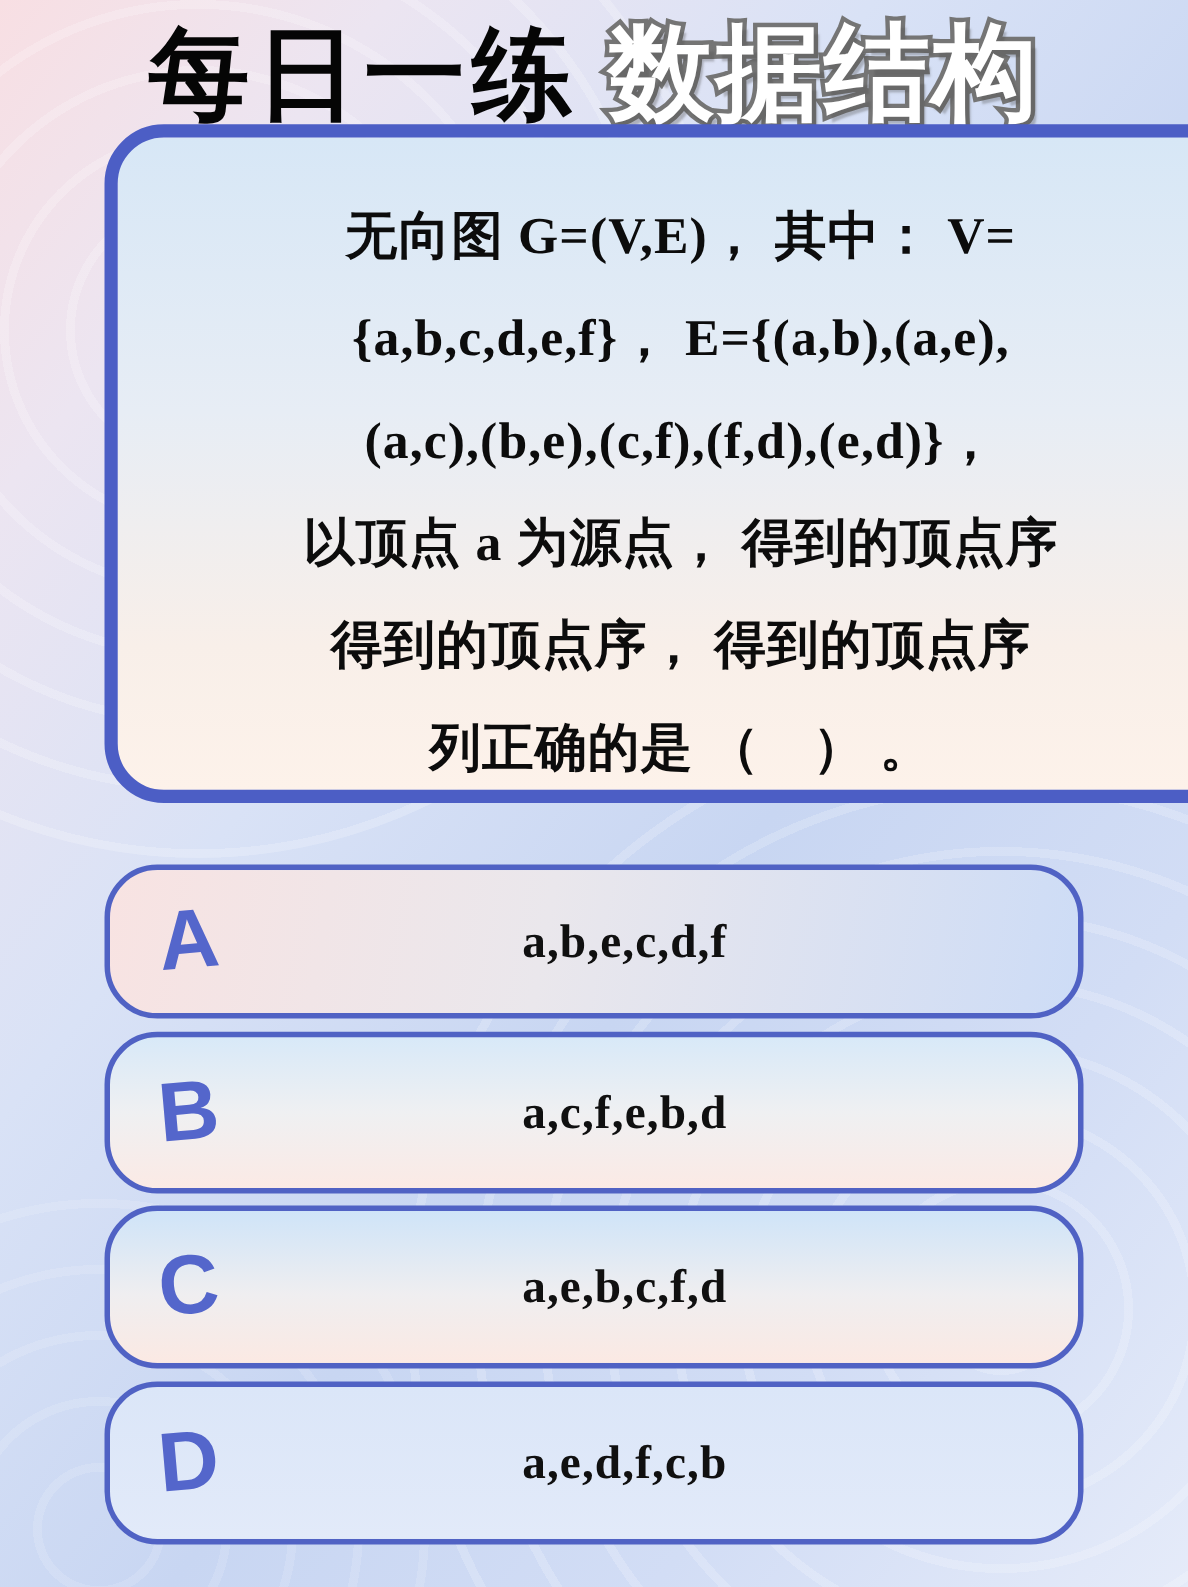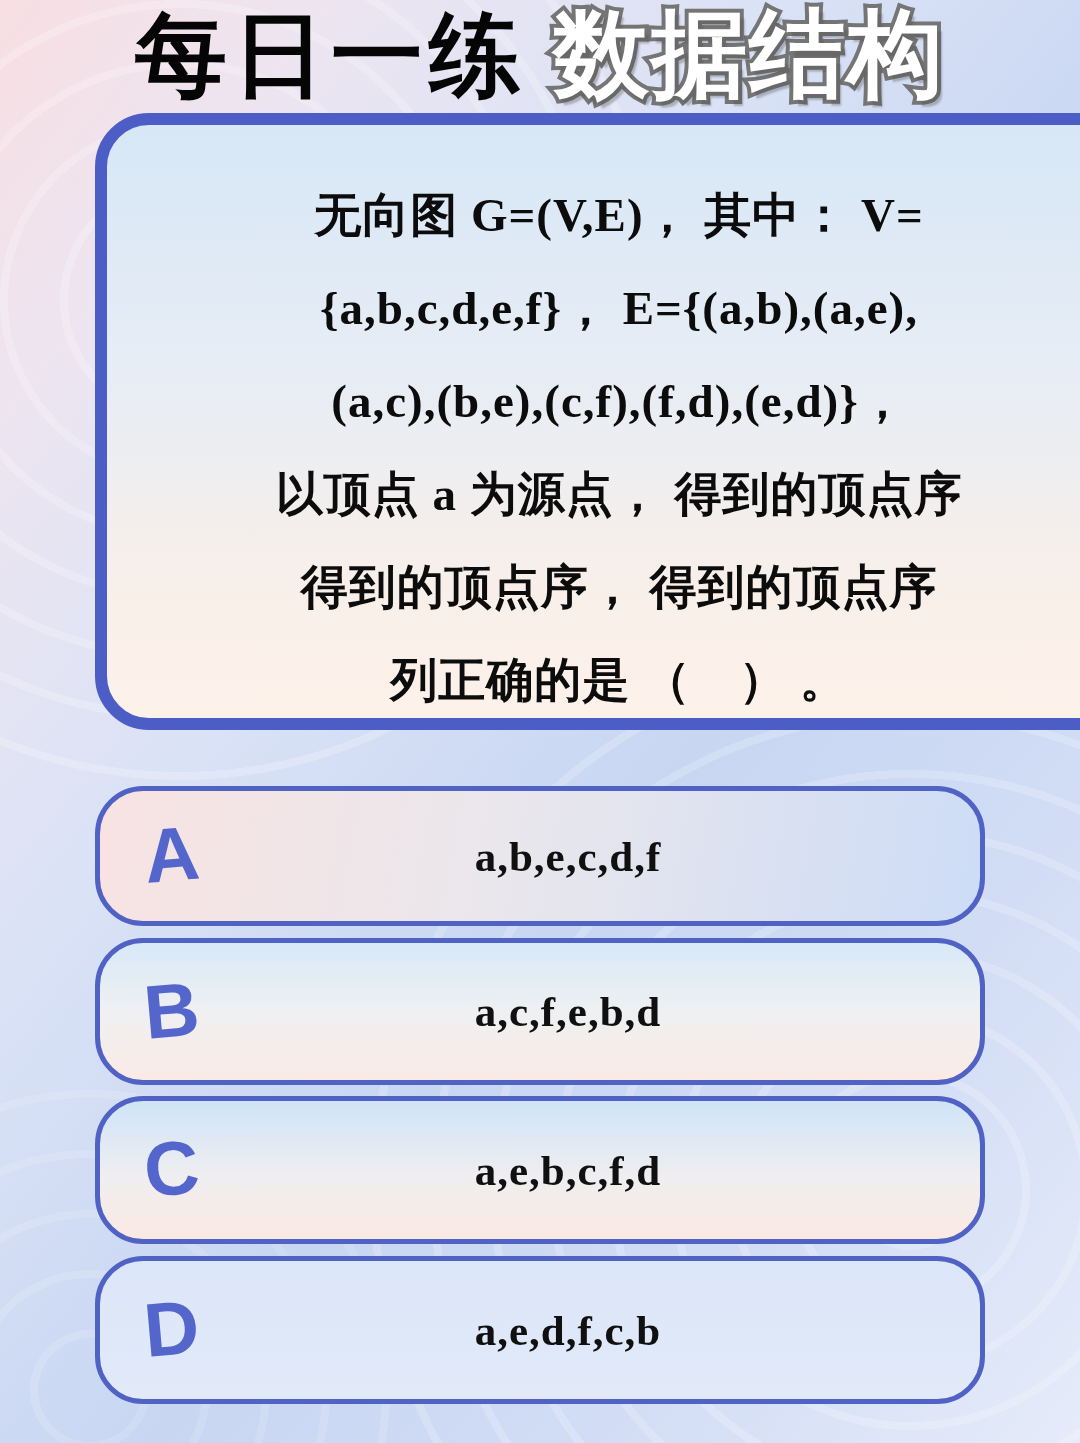--- a/index.html
+++ b/index.html
@@ -31,21 +31,21 @@
       rgba(255,255,255,0.38) 52px 60px);
     pointer-events: none;
   }
   .rings-topleft  { left: -300px; top: -180px; width: 960px; height: 960px; opacity: .55; }
   .rings-bottomright { left: 360px; top: 640px; width: 1100px; height: 1100px; opacity: .5; }
   .rings-bottomleft { left: -260px; top: 1040px; width: 700px; height: 700px; opacity: .35; }
 
   
   .header {
     position: absolute;
-    left: 0; top: 0;
+    left: 0; top: 12px;
     width: 100%;
     height: 112px;
     display: flex;
     align-items: center;
     justify-content: center;
     gap: 26px;
     z-index: 2;
   }
   .title-main {
     font-size: 92px;

